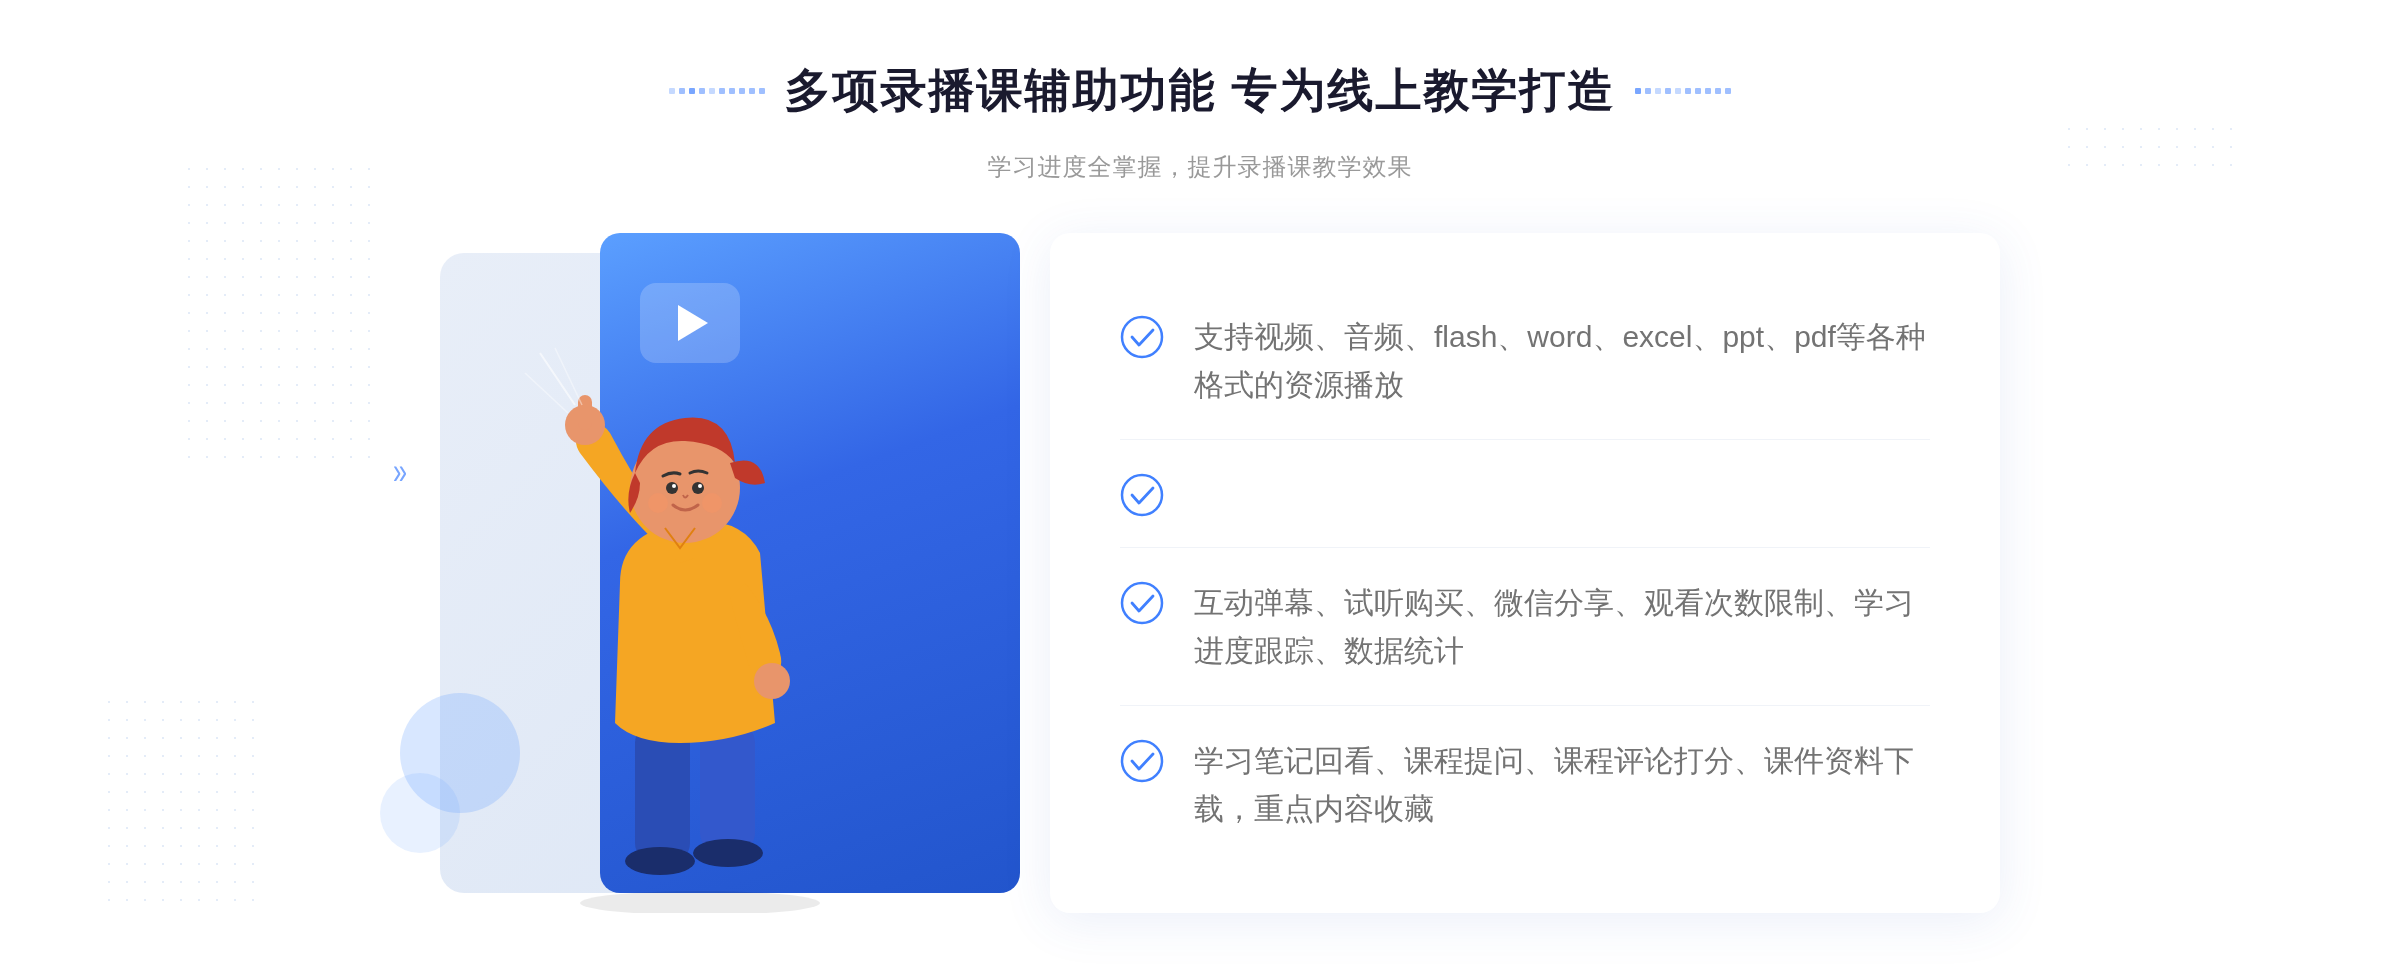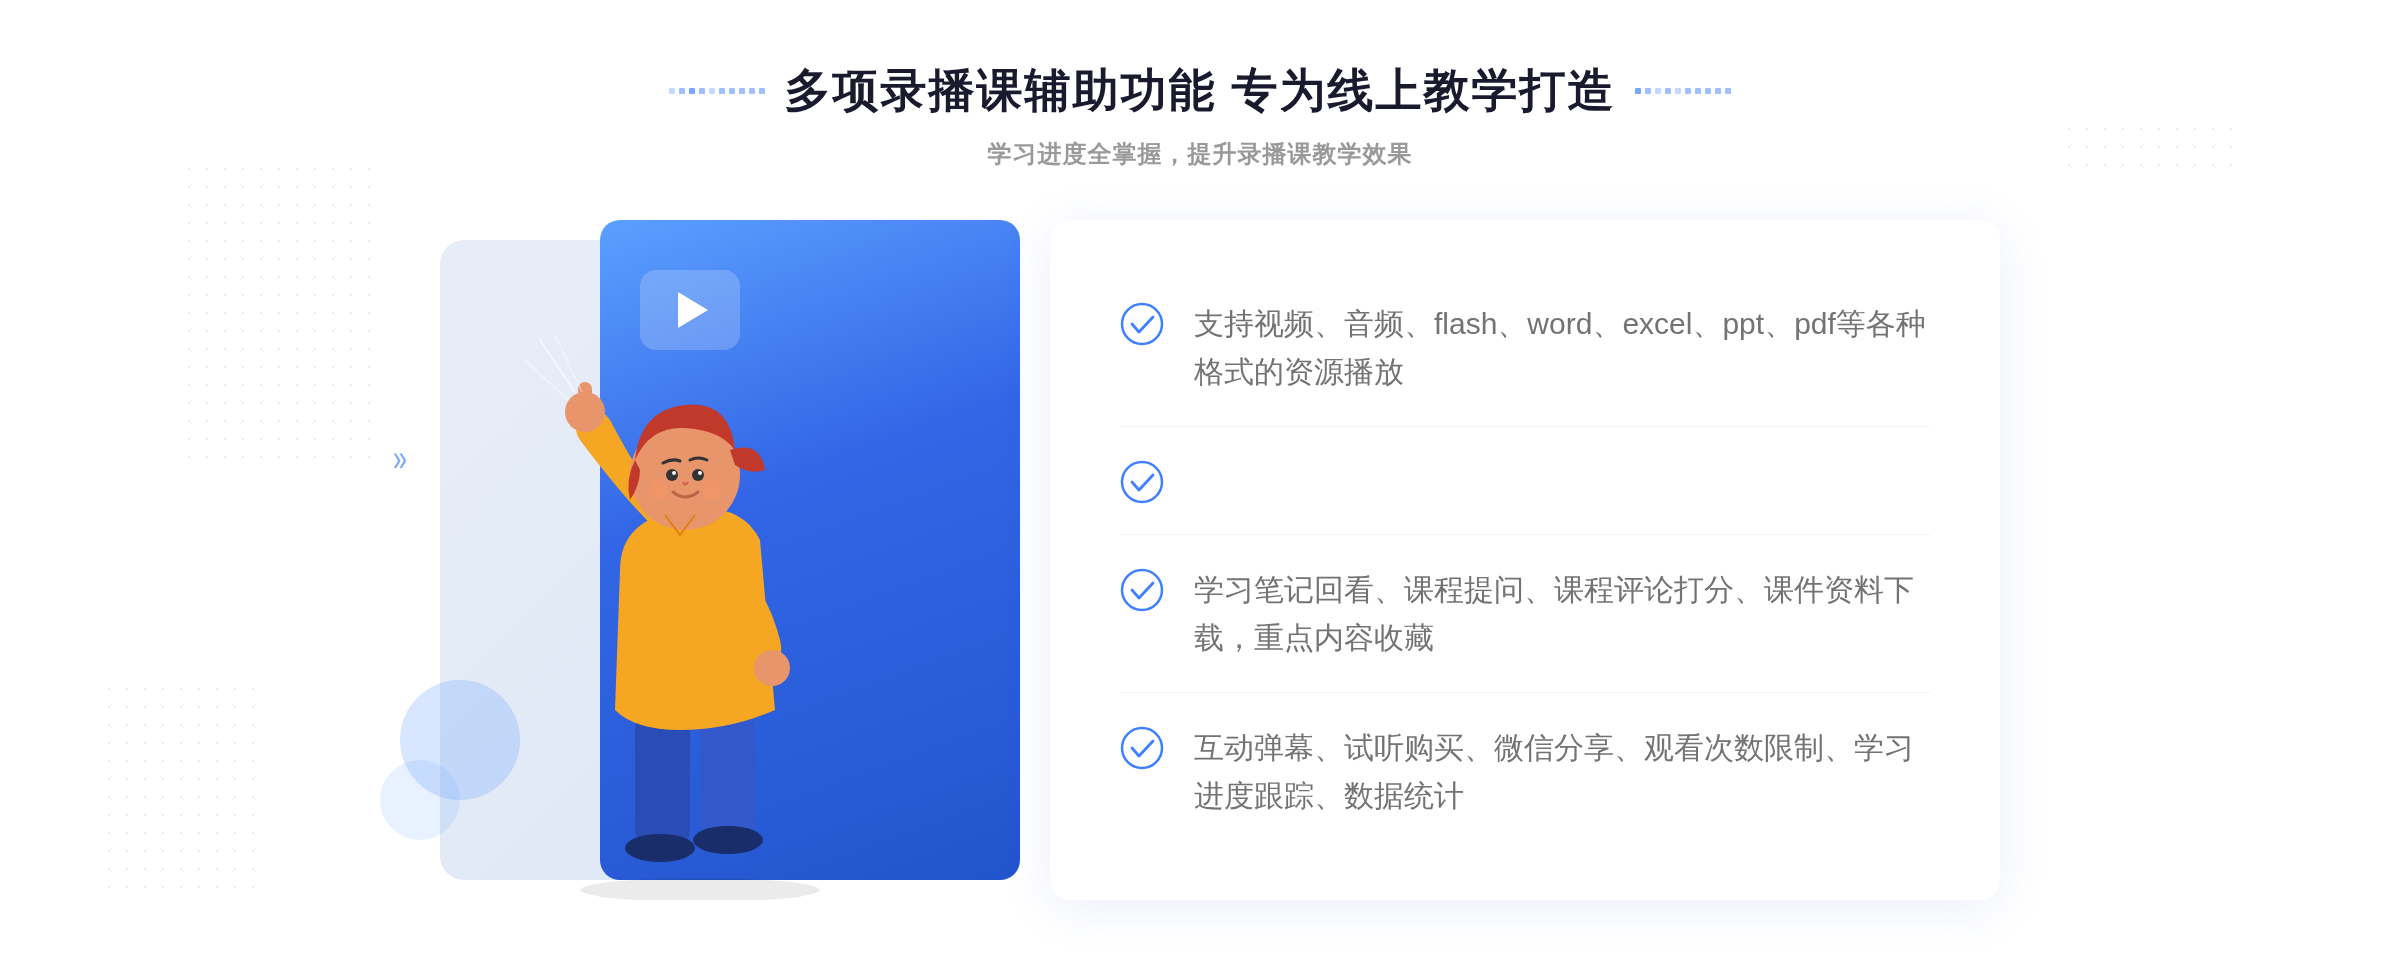--- a/index.html
+++ b/index.html
@@ -56,21 +56,21 @@
       text-align: center;
       margin-bottom: 50px;
       position: relative;
     }
 
     .title-row {
       display: flex;
       align-items: center;
       justify-content: center;
       gap: 20px;
-      margin-bottom: 16px;
+      margin-bottom: 29px;
     }
 
     .title-decoration {
       display: flex;
       gap: 4px;
       align-items: center;
     }
 
     .title-decoration span {
       display: block;
@@ -96,21 +96,21 @@
     .main-title {
       font-size: 46px;
       font-weight: 700;
       color: #1a1a2e;
       letter-spacing: 2px;
     }
 
     .sub-title {
       font-size: 24px;
       color: #999;
-      font-weight: 700;
+      font-weight: 400;
       letter-spacing: 1px;
     }
 
     
     .content-area {
       display: flex;
       width: 1600px;
       align-items: stretch;
       gap: 0;
       position: relative;
@@ -405,27 +405,27 @@
           <circle cx="22" cy="22" r="20" fill="none" stroke="#4080ff" stroke-width="2.5"></circle>
           <path d="M12 22 L19 30 L33 15" stroke="#4080ff" stroke-width="2.8" fill="none" stroke-linecap="round" stroke-linejoin="round"></path>
         </svg>
       </div>
 
       <div class="feature-item">
         <svg class="check-icon" viewBox="0 0 44 44" xmlns="http://www.w3.org/2000/svg">
           <circle cx="22" cy="22" r="20" fill="none" stroke="#4080ff" stroke-width="2.5"></circle>
           <path d="M12 22 L19 30 L33 15" stroke="#4080ff" stroke-width="2.8" fill="none" stroke-linecap="round" stroke-linejoin="round"></path>
         </svg>
-        <span class="feature-text">学习笔记回看、课程提问、课程评论打分、课件资料下载，重点内容收藏</span>
+        <span class="feature-text">互动弹幕、试听购买、微信分享、观看次数限制、学习进度跟踪、数据统计</span>
       </div>
 
       <div class="feature-item">
         <svg class="check-icon" viewBox="0 0 44 44" xmlns="http://www.w3.org/2000/svg">
           <circle cx="22" cy="22" r="20" fill="none" stroke="#4080ff" stroke-width="2.5"></circle>
           <path d="M12 22 L19 30 L33 15" stroke="#4080ff" stroke-width="2.8" fill="none" stroke-linecap="round" stroke-linejoin="round"></path>
         </svg>
-        <span class="feature-text">互动弹幕、试听购买、微信分享、观看次数限制、学习进度跟踪、数据统计</span>
+        <span class="feature-text">学习笔记回看、课程提问、课程评论打分、课件资料下载，重点内容收藏</span>
       </div>
 
     </div>
   </div>
 
 </div>
 
 </body></html>

